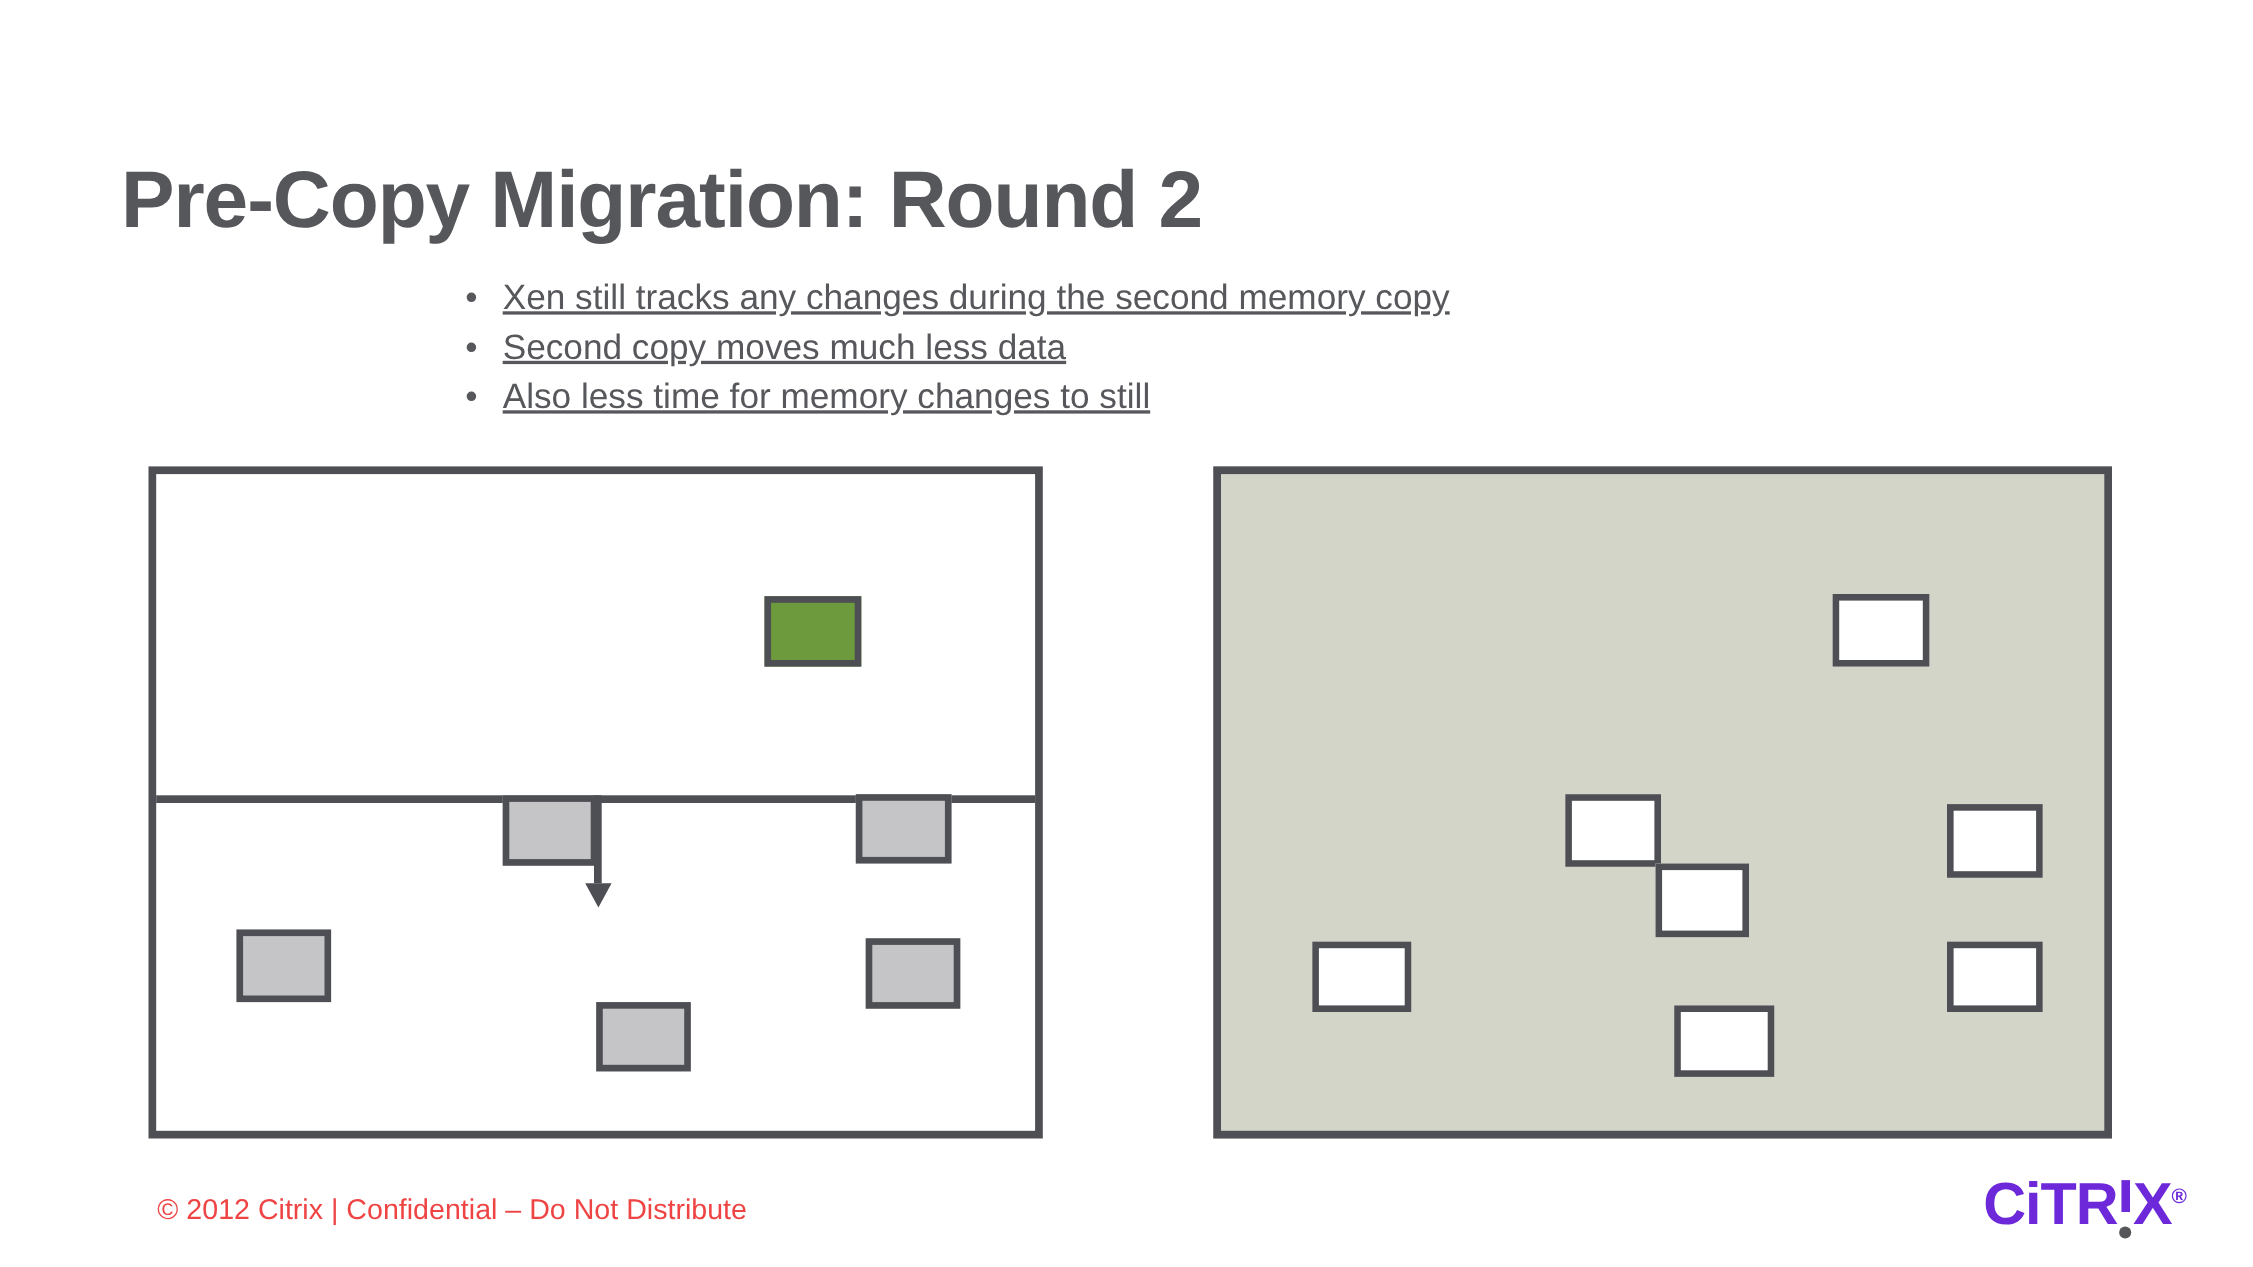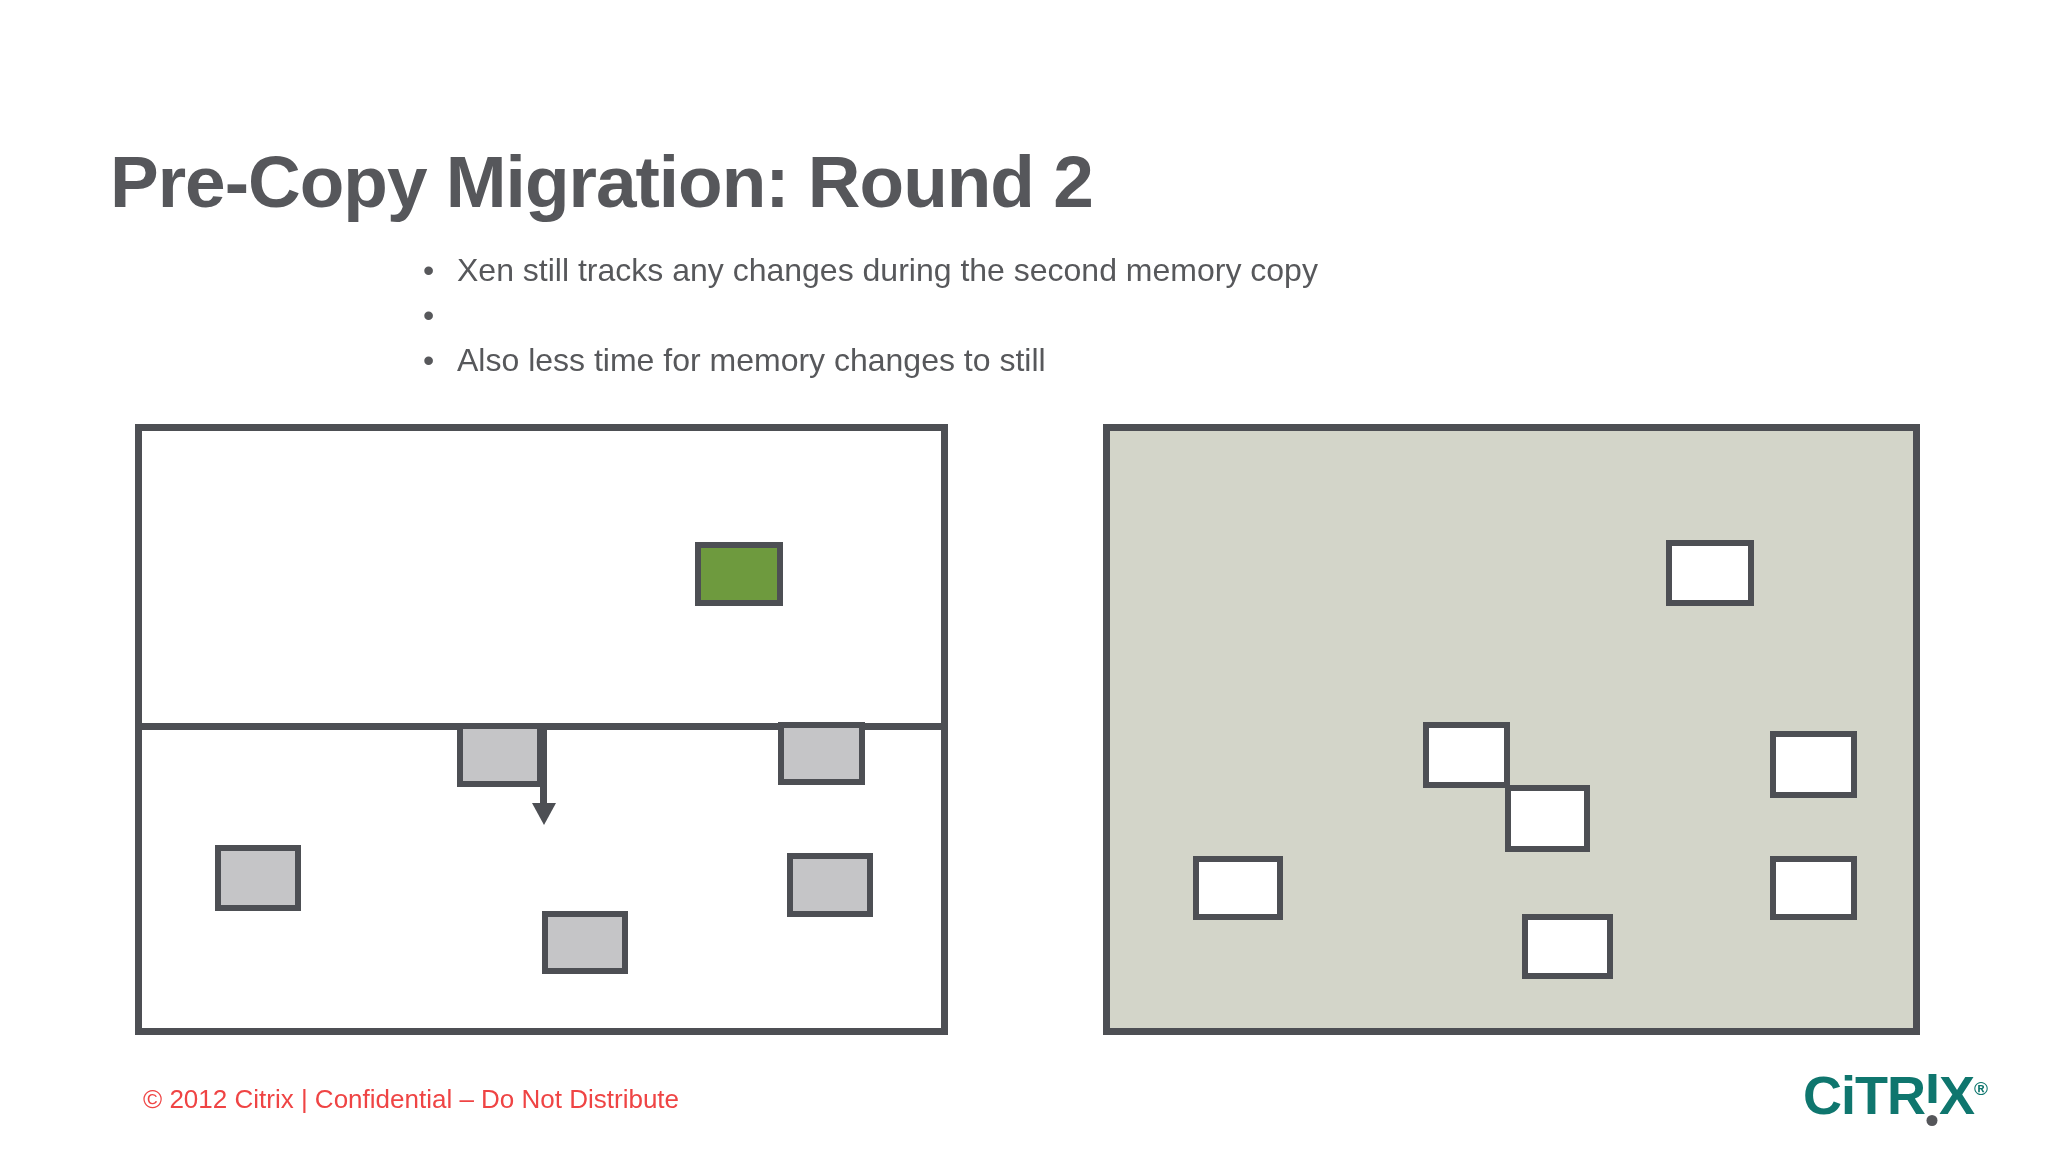--- a/index.html
+++ b/index.html
@@ -8,38 +8,38 @@
 
   .title{
     position:absolute;left:110px;top:91px;
     font-size:73px;font-weight:bold;color:#56575b;letter-spacing:-1px;
     white-space:nowrap;
   }
 
   .bullets{position:absolute;left:423px;top:248px;color:#57585b;font-size:32px;}
   .bline{display:flex;height:45px;line-height:45px;align-items:stretch;}
   .bdot{flex:0 0 34px;}
-  .btxt{white-space:nowrap;}
+  .btxt{white-space:nowrap;text-decoration:underline;}
 
   .box{position:absolute;border:7px solid #4d4f54;box-sizing:border-box;}
   .divider{position:absolute;left:0;right:0;height:7px;background:#4d4f54;}
   .sq{position:absolute;border:6px solid #4d4f54;box-sizing:border-box;}
   .arrow-line{position:absolute;width:7px;background:#4d4f54;}
   .arrow-head{position:absolute;width:0;height:0;
     border-left:12px solid transparent;border-right:12px solid transparent;
     border-top:22px solid #4d4f54;}
 
   .footer{
     position:absolute;left:143px;top:1084px;
     font-size:26px;color:#ef4444;white-space:nowrap;
   }
 
   .logo{
     position:absolute;left:1803px;top:1064px;
-    font-size:54px;font-weight:bold;color:#0f766e;letter-spacing:-1px;
+    font-size:54px;font-weight:bold;color:#6d28d9;letter-spacing:-1px;
     white-space:nowrap;
   }
   .logo .bar-wrap{position:relative;display:inline-block;}
   .logo .bar{display:inline-block;transform:scaleY(0.78);transform-origin:top center;}
   .logo .bardot{
     position:absolute;left:50%;transform:translateX(-50%);
     bottom:0;width:11px;height:11px;border-radius:50%;background:#55565a;
   }
   .logo .reg{font-size:19px;vertical-align:super;letter-spacing:0;}
 </style>
@@ -50,20 +50,21 @@
 
   <h1 class="title">Pre-Copy Migration: Round 2</h1>
 
   <div class="bullets" id="bullets">
       <div class="bline">
         <span class="bdot">•</span>
         <span class="btxt">Xen still tracks any changes during the second memory copy</span>
       </div>
       <div class="bline">
         <span class="bdot">•</span>
+        <span class="btxt">Second copy moves much less data</span>
       </div>
       <div class="bline">
         <span class="bdot">•</span>
         <span class="btxt">Also less time for memory changes to still</span>
       </div>
     </div>
 
   <div class="box" id="box-left" style="left: 135px; top: 424px; width: 813px; height: 611px; background: rgb(255, 255, 255);">
       <div class="divider" style="top: 292px;"></div>
       <div class="sq" style="left: 553px; top: 111px; width: 88px; height: 64px; background: rgb(110, 154, 62);"></div>

